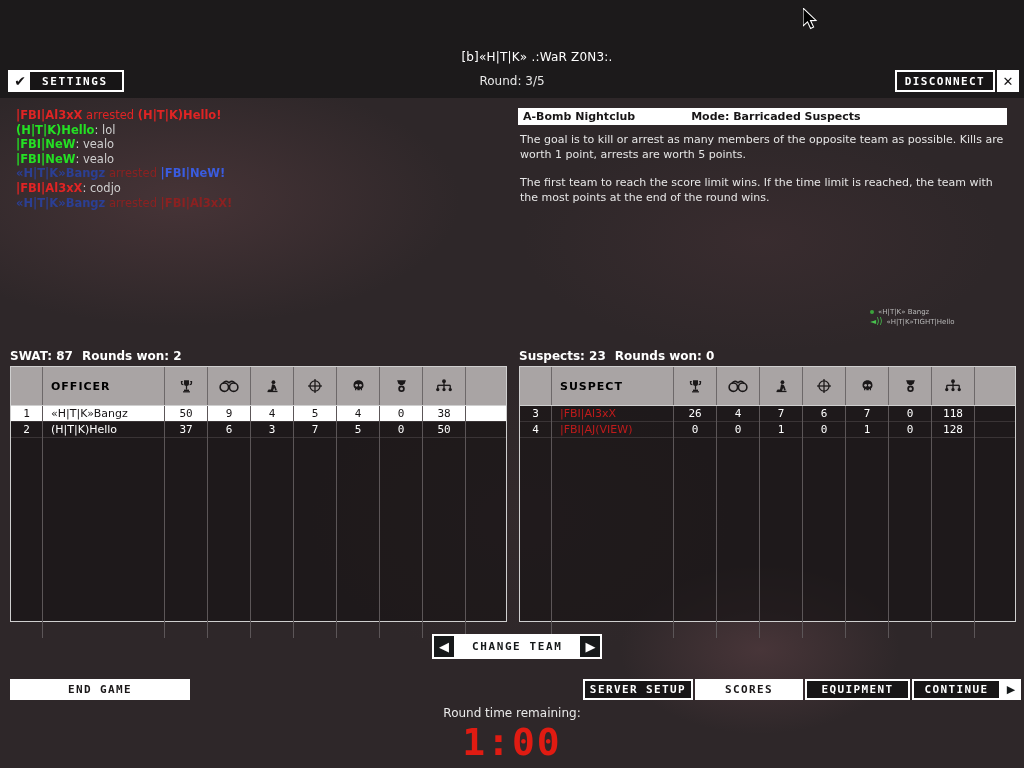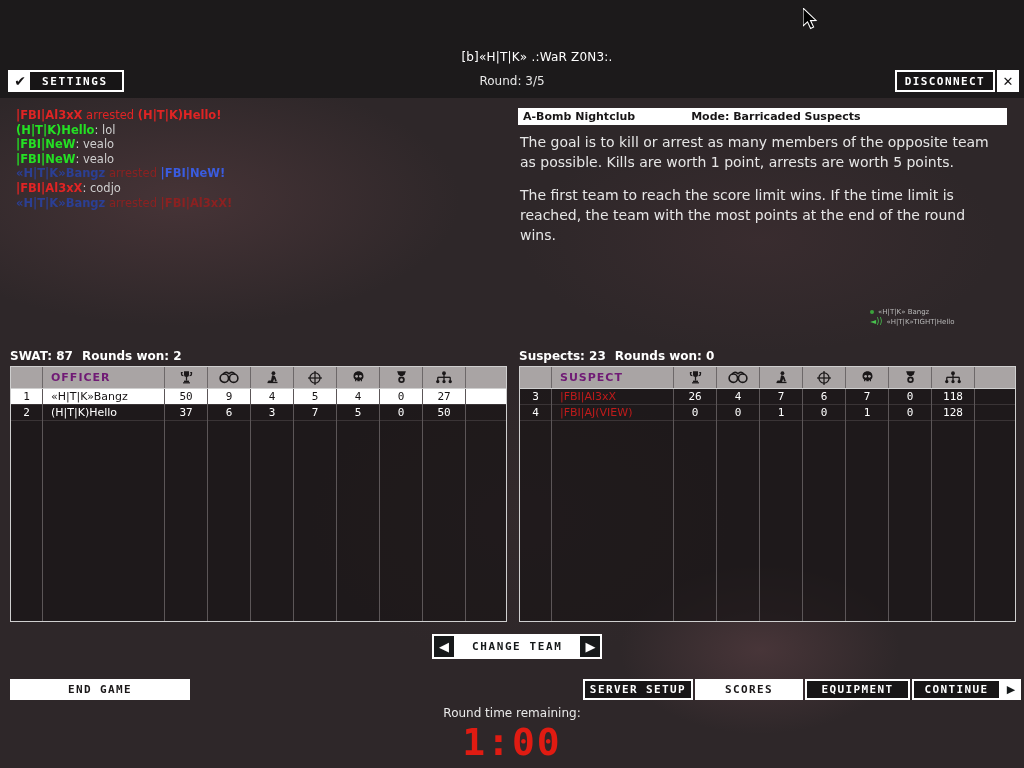--- a/index.html
+++ b/index.html
@@ -94,21 +94,21 @@
     position: absolute; left: 518px; top: 108px; width: 489px; height: 198px;
   }
   .brief-head {
     height: 17px; background: #ffffff; color: #181617;
     display: flex; align-items: center; padding: 0 5px;
     font-size: 11px; font-weight: bold;
   }
   .brief-head .mode { margin-left: 56px; }
   .brief-body { padding: 7px 2px 0 2px; }
   .brief-body p {
-    color: #e6e6e6; font-size: 14px; line-height: 20px; margin-bottom: 13px;
+    color: #e6e6e6; font-size: 11px; line-height: 15px; margin-bottom: 13px;
   }
   
   .voice {
     position: absolute; right: 14px; top: 307px; width: 140px;
   }
   .voice-row {
     display: flex; align-items: center; gap: 4px;
     font-size: 7px; color: #b9b9b9; line-height: 10px;
     font-family: "DejaVu Sans", sans-serif;
     justify-content: flex-start;
@@ -125,21 +125,21 @@
   .team-head .gap { display: inline-block; width: 9px; }
   
   .board {
     position: absolute; top: 366px; height: 256px;
     border: 1px solid #cfcfcf;
     background: rgba(25,21,22,0.72);
   }
   .board.left  { left: 10px;  width: 497px; }
   .board.right { left: 519px; width: 497px; }
   .bhead {
-    display: flex; height: 22px; background: #a9a4a4; color: #701a75;
+    display: flex; height: 39px; background: #a9a4a4; color: #000000;
     border-bottom: 1px solid #cfcfcf;
   }
   .bhead .cell, .brow .cell {
     display: flex; align-items: center; justify-content: center;
     border-right: 1px solid #6d6869; font-size: 11px;
   }
   .c-rank { width: 32px; }
   .c-name { flex: 1; justify-content: flex-start !important; padding-left: 8px;
             font-weight: bold; letter-spacing: 1px; }
   .c-stat { width: 43px; }
@@ -335,21 +335,21 @@
       <div class="board-body">
         <div class="brow sel">
           <div class="cell c-rank">1</div>
           <div class="cell c-name">«H|T|K»Bangz</div>
           <div class="cell c-stat">50</div>
           <div class="cell c-stat">9</div>
           <div class="cell c-stat">4</div>
           <div class="cell c-stat">5</div>
           <div class="cell c-stat">4</div>
           <div class="cell c-stat">0</div>
-          <div class="cell c-stat">27</div>
+          <div class="cell c-stat">38</div>
           <div class="cell c-tail"></div>
         </div>
         <div class="brow">
           <div class="cell c-rank">2</div>
           <div class="cell c-name">(H|T|K)Hello</div>
           <div class="cell c-stat">37</div>
           <div class="cell c-stat">6</div>
           <div class="cell c-stat">3</div>
           <div class="cell c-stat">7</div>
           <div class="cell c-stat">5</div>

